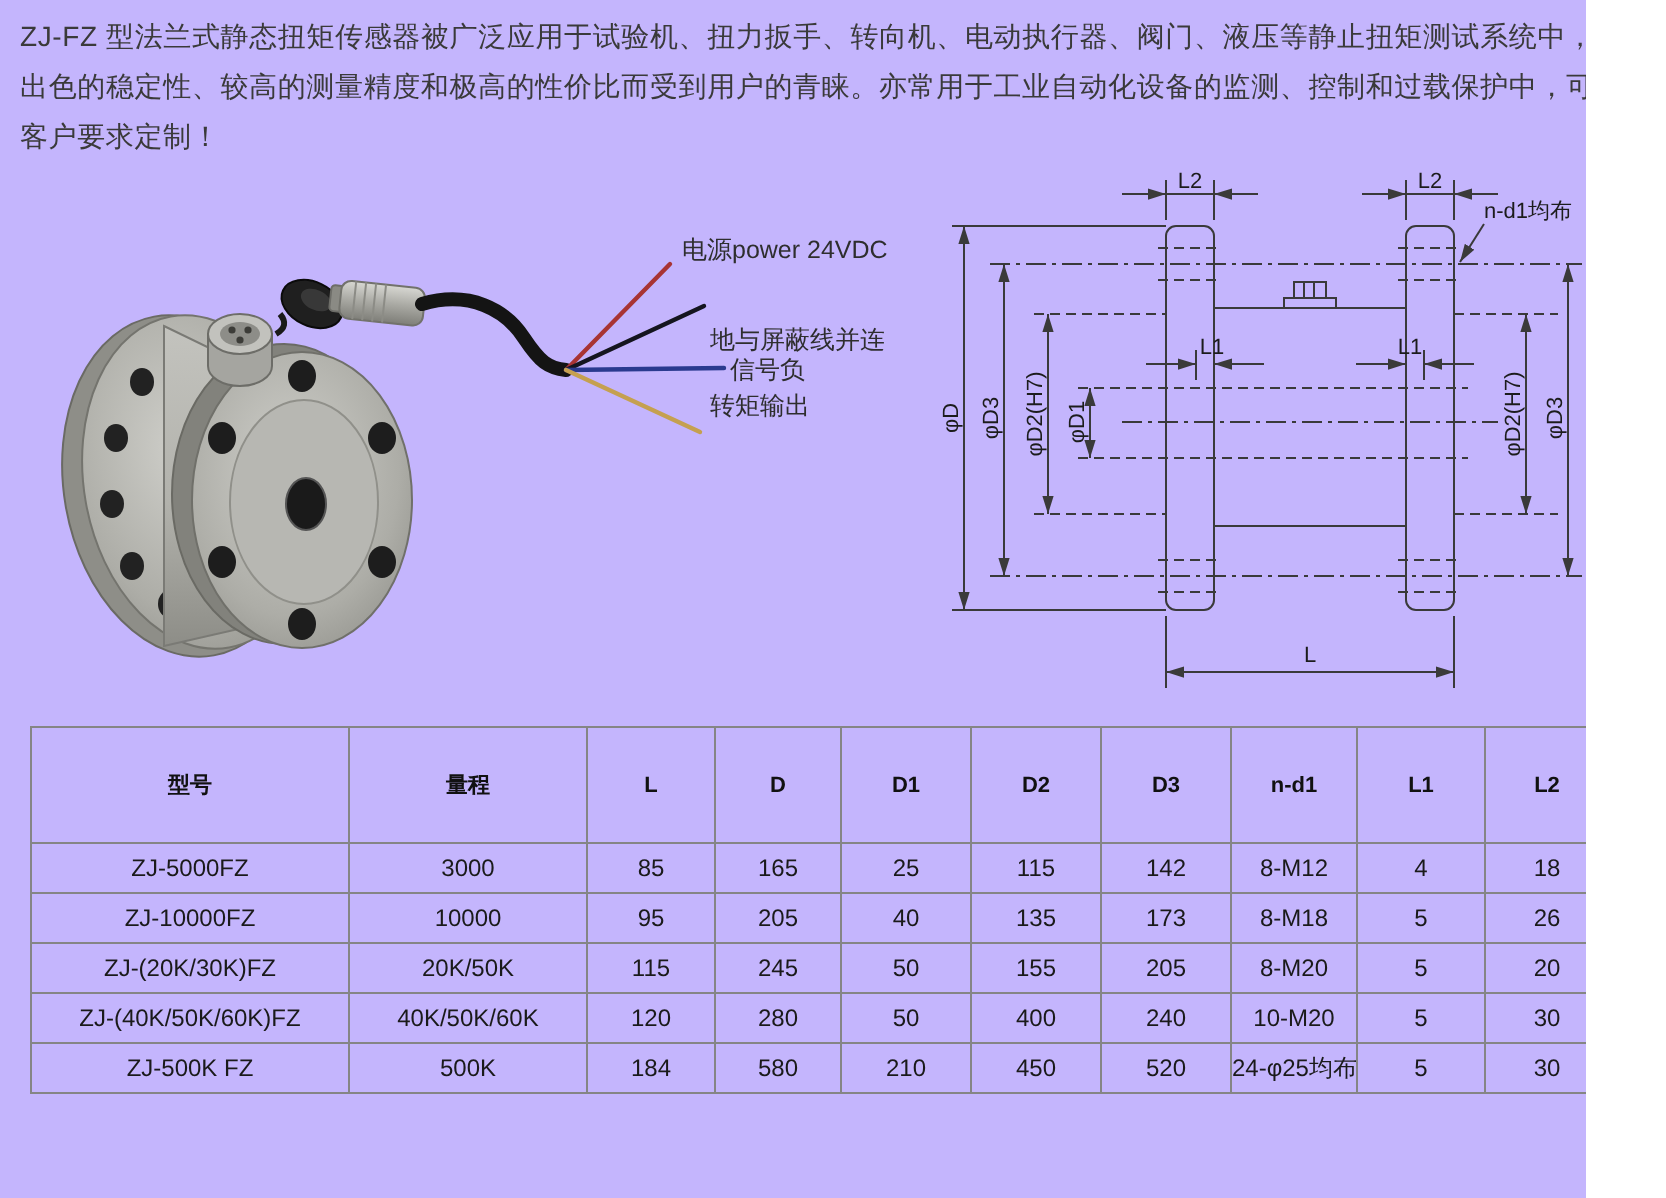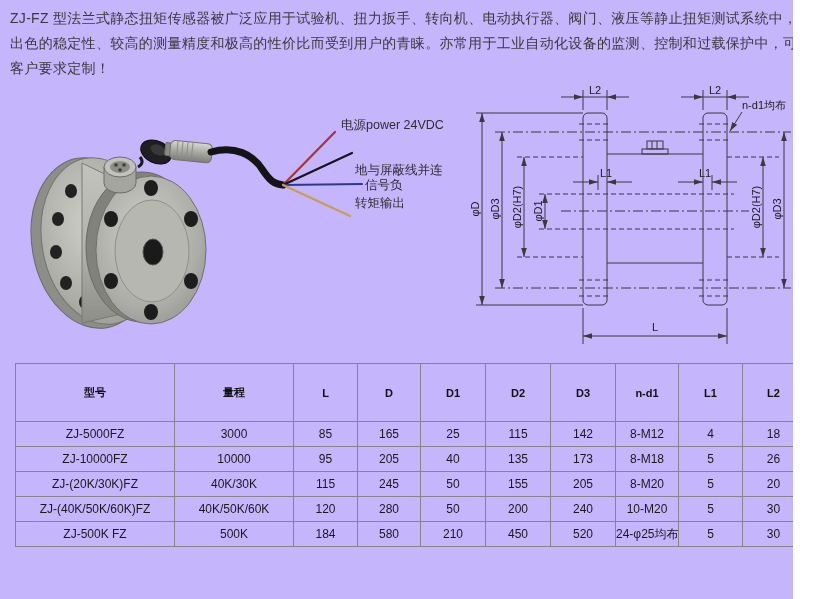--- a/index.html
+++ b/index.html
@@ -252,37 +252,37 @@
           <td>205</td>
           <td>40</td>
           <td>135</td>
           <td>173</td>
           <td>8-M18</td>
           <td>5</td>
           <td>26</td>
         </tr>
         <tr>
           <td>ZJ-(20K/30K)FZ</td>
-          <td>40K/30K</td>
+          <td>20K/50K</td>
           <td>115</td>
           <td>245</td>
           <td>50</td>
           <td>155</td>
           <td>205</td>
           <td>8-M20</td>
           <td>5</td>
           <td>20</td>
         </tr>
         <tr>
           <td>ZJ-(40K/50K/60K)FZ</td>
           <td>40K/50K/60K</td>
           <td>120</td>
           <td>280</td>
           <td>50</td>
-          <td>200</td>
+          <td>400</td>
           <td>240</td>
           <td>10-M20</td>
           <td>5</td>
           <td>30</td>
         </tr>
         <tr>
           <td>ZJ-500K FZ</td>
           <td>500K</td>
           <td>184</td>
           <td>580</td>

